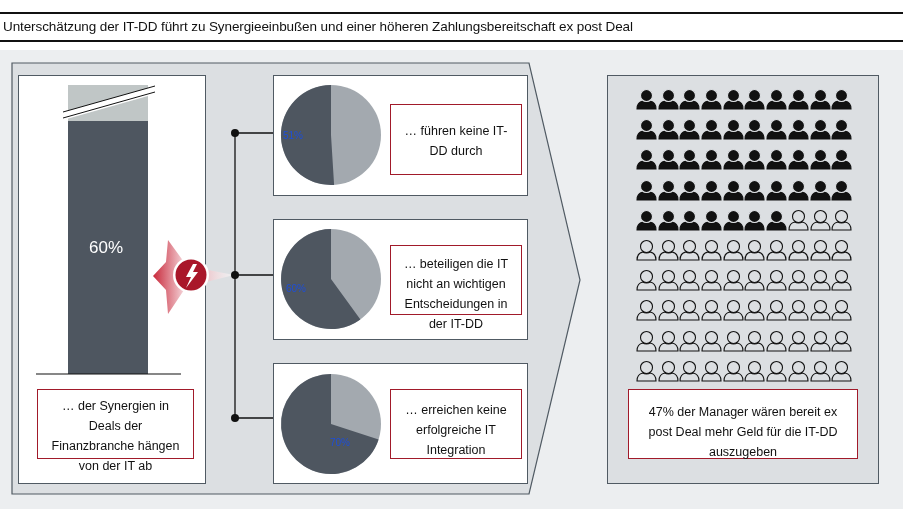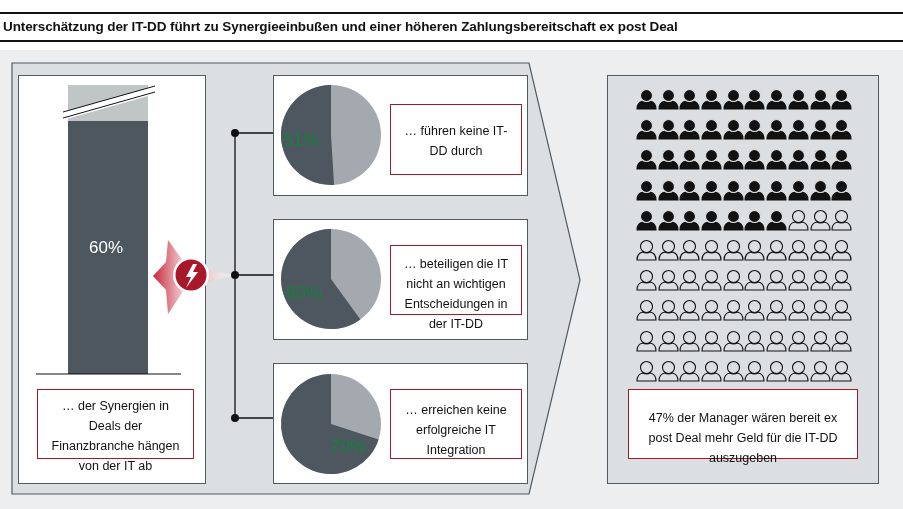--- a/index.html
+++ b/index.html
@@ -1,24 +1,24 @@
 <!DOCTYPE html>
 <html><head>
 <meta charset="utf-8">
 <style>
   * { box-sizing: border-box; margin: 0; padding: 0; }
   body { width: 903px; height: 509px; background: #ffffff; font-family: "Liberation Sans", sans-serif; position: relative; overflow: hidden; color: #111; }
   .rule { position: absolute; left: 0; width: 903px; height: 2px; background: #111; }
-  .title { position: absolute; left: 3px; top: 19px; font-size: 13.5px; font-weight: bold; letter-spacing: -0.1px; color: #111; white-space: nowrap; }
+  .title { position: absolute; left: 3px; top: 19px; font-size: 13.5px; font-weight: normal; letter-spacing: -0.1px; color: #111; white-space: nowrap; }
   .stage { position: absolute; left: 0; top: 50px; width: 903px; height: 459px; background: #eceef0; }
   svg.abs { position: absolute; left: 0; top: 0; }
   .panel { position: absolute; background: #fff; border: 1.5px solid #505a63; }
   .redbox { position: absolute; background: #fff; border: 1.5px solid #a11a2a; font-size: 12.5px; line-height: 20px; color: #111; padding: 6px 8px 6px 8px; text-align: center; }
   .bar-label { position: absolute; color: #fff; font-size: 17px; }
-  .pie-label { position: absolute; color: #15803d; font-size: 18px; }
+  .pie-label { position: absolute; color: #1d4ed8; font-size: 10px; }
   .people { position: absolute; left: 607px; top: 75px; width: 272px; height: 409px; background: #dcdfe2; border: 1.5px solid #505a63; }
   .grid { position: absolute; left: 636px; top: 88px; display: grid; grid-template-columns: repeat(10, 21.7px); grid-auto-rows: 30.2px; }
   .person { width: 21px; height: 22px; }
 </style>
 </head>
 <body>
 
 <div class="rule" style="top:12px;"></div>
 <div class="title">Unterschätzung der IT-DD führt zu Synergieeinbußen und einer höheren Zahlungsbereitschaft ex post Deal</div>
 <div class="rule" style="top:40px;"></div>
@@ -501,13 +501,13 @@
       </svg></div>
     <div class="person"><svg width="21" height="22" viewBox="0 0 21 22">
         <path d="M1,21 C1,15.5 4,13.5 7,13 C8.5,14.3 12.5,14.3 14,13 C17,13.5 20,15.5 20,21 Z" fill="none" stroke="#111" stroke-width="1.1"></path>
         <circle cx="10.5" cy="7.5" r="6" fill="none" stroke="#111" stroke-width="1.1"></circle>
       </svg></div>
     <div class="person"><svg width="21" height="22" viewBox="0 0 21 22">
         <path d="M1,21 C1,15.5 4,13.5 7,13 C8.5,14.3 12.5,14.3 14,13 C17,13.5 20,15.5 20,21 Z" fill="none" stroke="#111" stroke-width="1.1"></path>
         <circle cx="10.5" cy="7.5" r="6" fill="none" stroke="#111" stroke-width="1.1"></circle>
       </svg></div>
   </div>
-<div class="redbox" style="left:628px; top:389px; width:230px; height:70px; padding-top:18px;">47% der Manager wären bereit ex post Deal mehr Geld für die IT-DD auszugeben</div>
+<div class="redbox" style="left:628px; top:389px; width:230px; height:70px; padding-top:12px;">47% der Manager wären bereit ex post Deal mehr Geld für die IT-DD auszugeben</div>
 
 </body></html>

